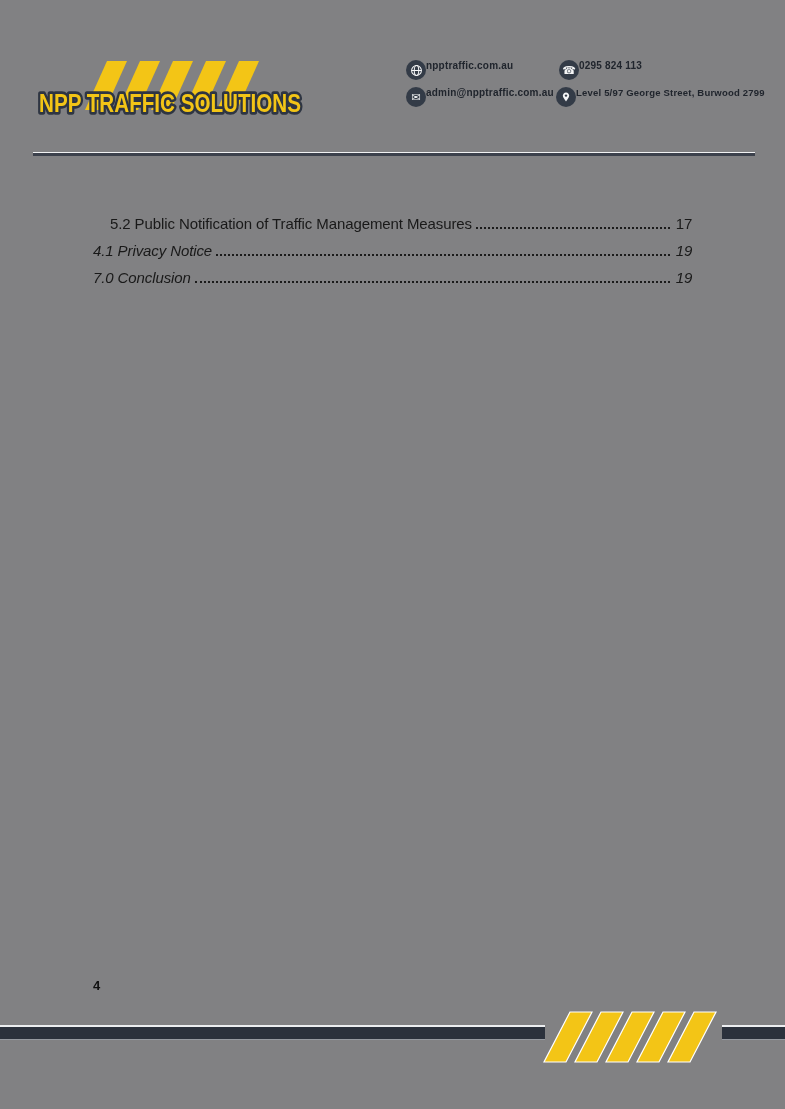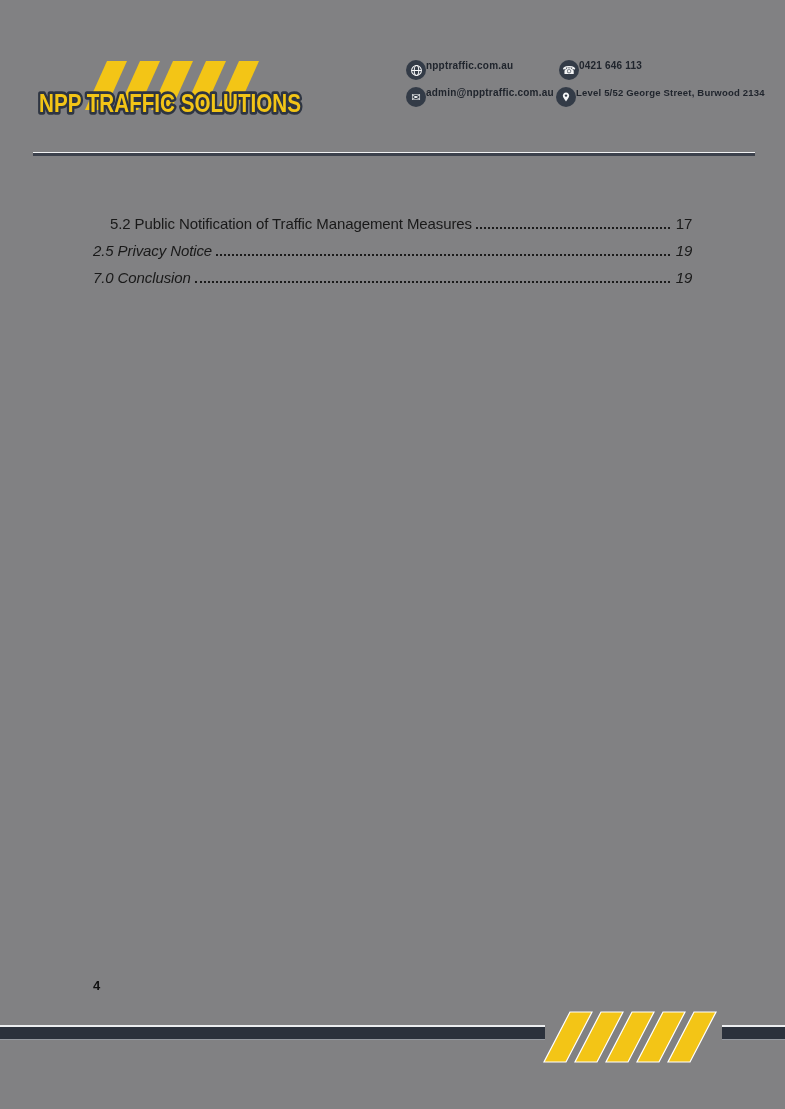--- a/index.html
+++ b/index.html
@@ -73,50 +73,50 @@
         <circle cx="7" cy="7" r="5.3"></circle>
         <ellipse cx="7" cy="7" rx="2.4" ry="5.3"></ellipse>
         <line x1="1.7" y1="7" x2="12.3" y2="7"></line>
       </svg>
     </span>
     <span class="contact-text">npptraffic.com.au</span>
   </div>
 
   <div class="contact c-phone">
     <span class="icon-circle">☎</span>
-    <span class="contact-text">0421 646 113</span>
+    <span class="contact-text">0295 824 113</span>
   </div>
 
   <div class="contact c-email">
     <span class="icon-circle">✉</span>
     <span class="contact-text">admin@npptraffic.com.au</span>
   </div>
 
   <div class="contact c-addr">
     <span class="icon-circle">
       <svg width="12" height="12" viewBox="0 0 20 20">
         <path d="M10 2.5 C6.9 2.5 4.8 4.8 4.8 7.7 c0 3.8 5.2 9.8 5.2 9.8 s5.2-6 5.2-9.8 C15.2 4.8 13.1 2.5 10 2.5 z" fill="#f4f5f6"></path>
         <circle cx="10" cy="7.7" r="2" fill="#333B47"></circle>
       </svg>
     </span>
-    <span class="contact-text">Level 5/52 George Street, Burwood 2134</span>
+    <span class="contact-text">Level 5/97 George Street, Burwood 2799</span>
   </div>
 
   <div class="divider"></div>
 
   <div class="toc">
 
     <div class="toc-row indent">
       <span class="toc-label">5.2 Public Notification of Traffic Management Measures</span>
       <span class="toc-leader"></span>
       <span class="toc-page">17</span>
     </div>
 
     <div class="toc-row italic">
-      <span class="toc-label">2.5 Privacy Notice</span>
+      <span class="toc-label">4.1 Privacy Notice</span>
       <span class="toc-leader"></span>
       <span class="toc-page">19</span>
     </div>
 
     <div class="toc-row italic">
       <span class="toc-label">7.0 Conclusion</span>
       <span class="toc-leader"></span>
       <span class="toc-page">19</span>
     </div>
 

